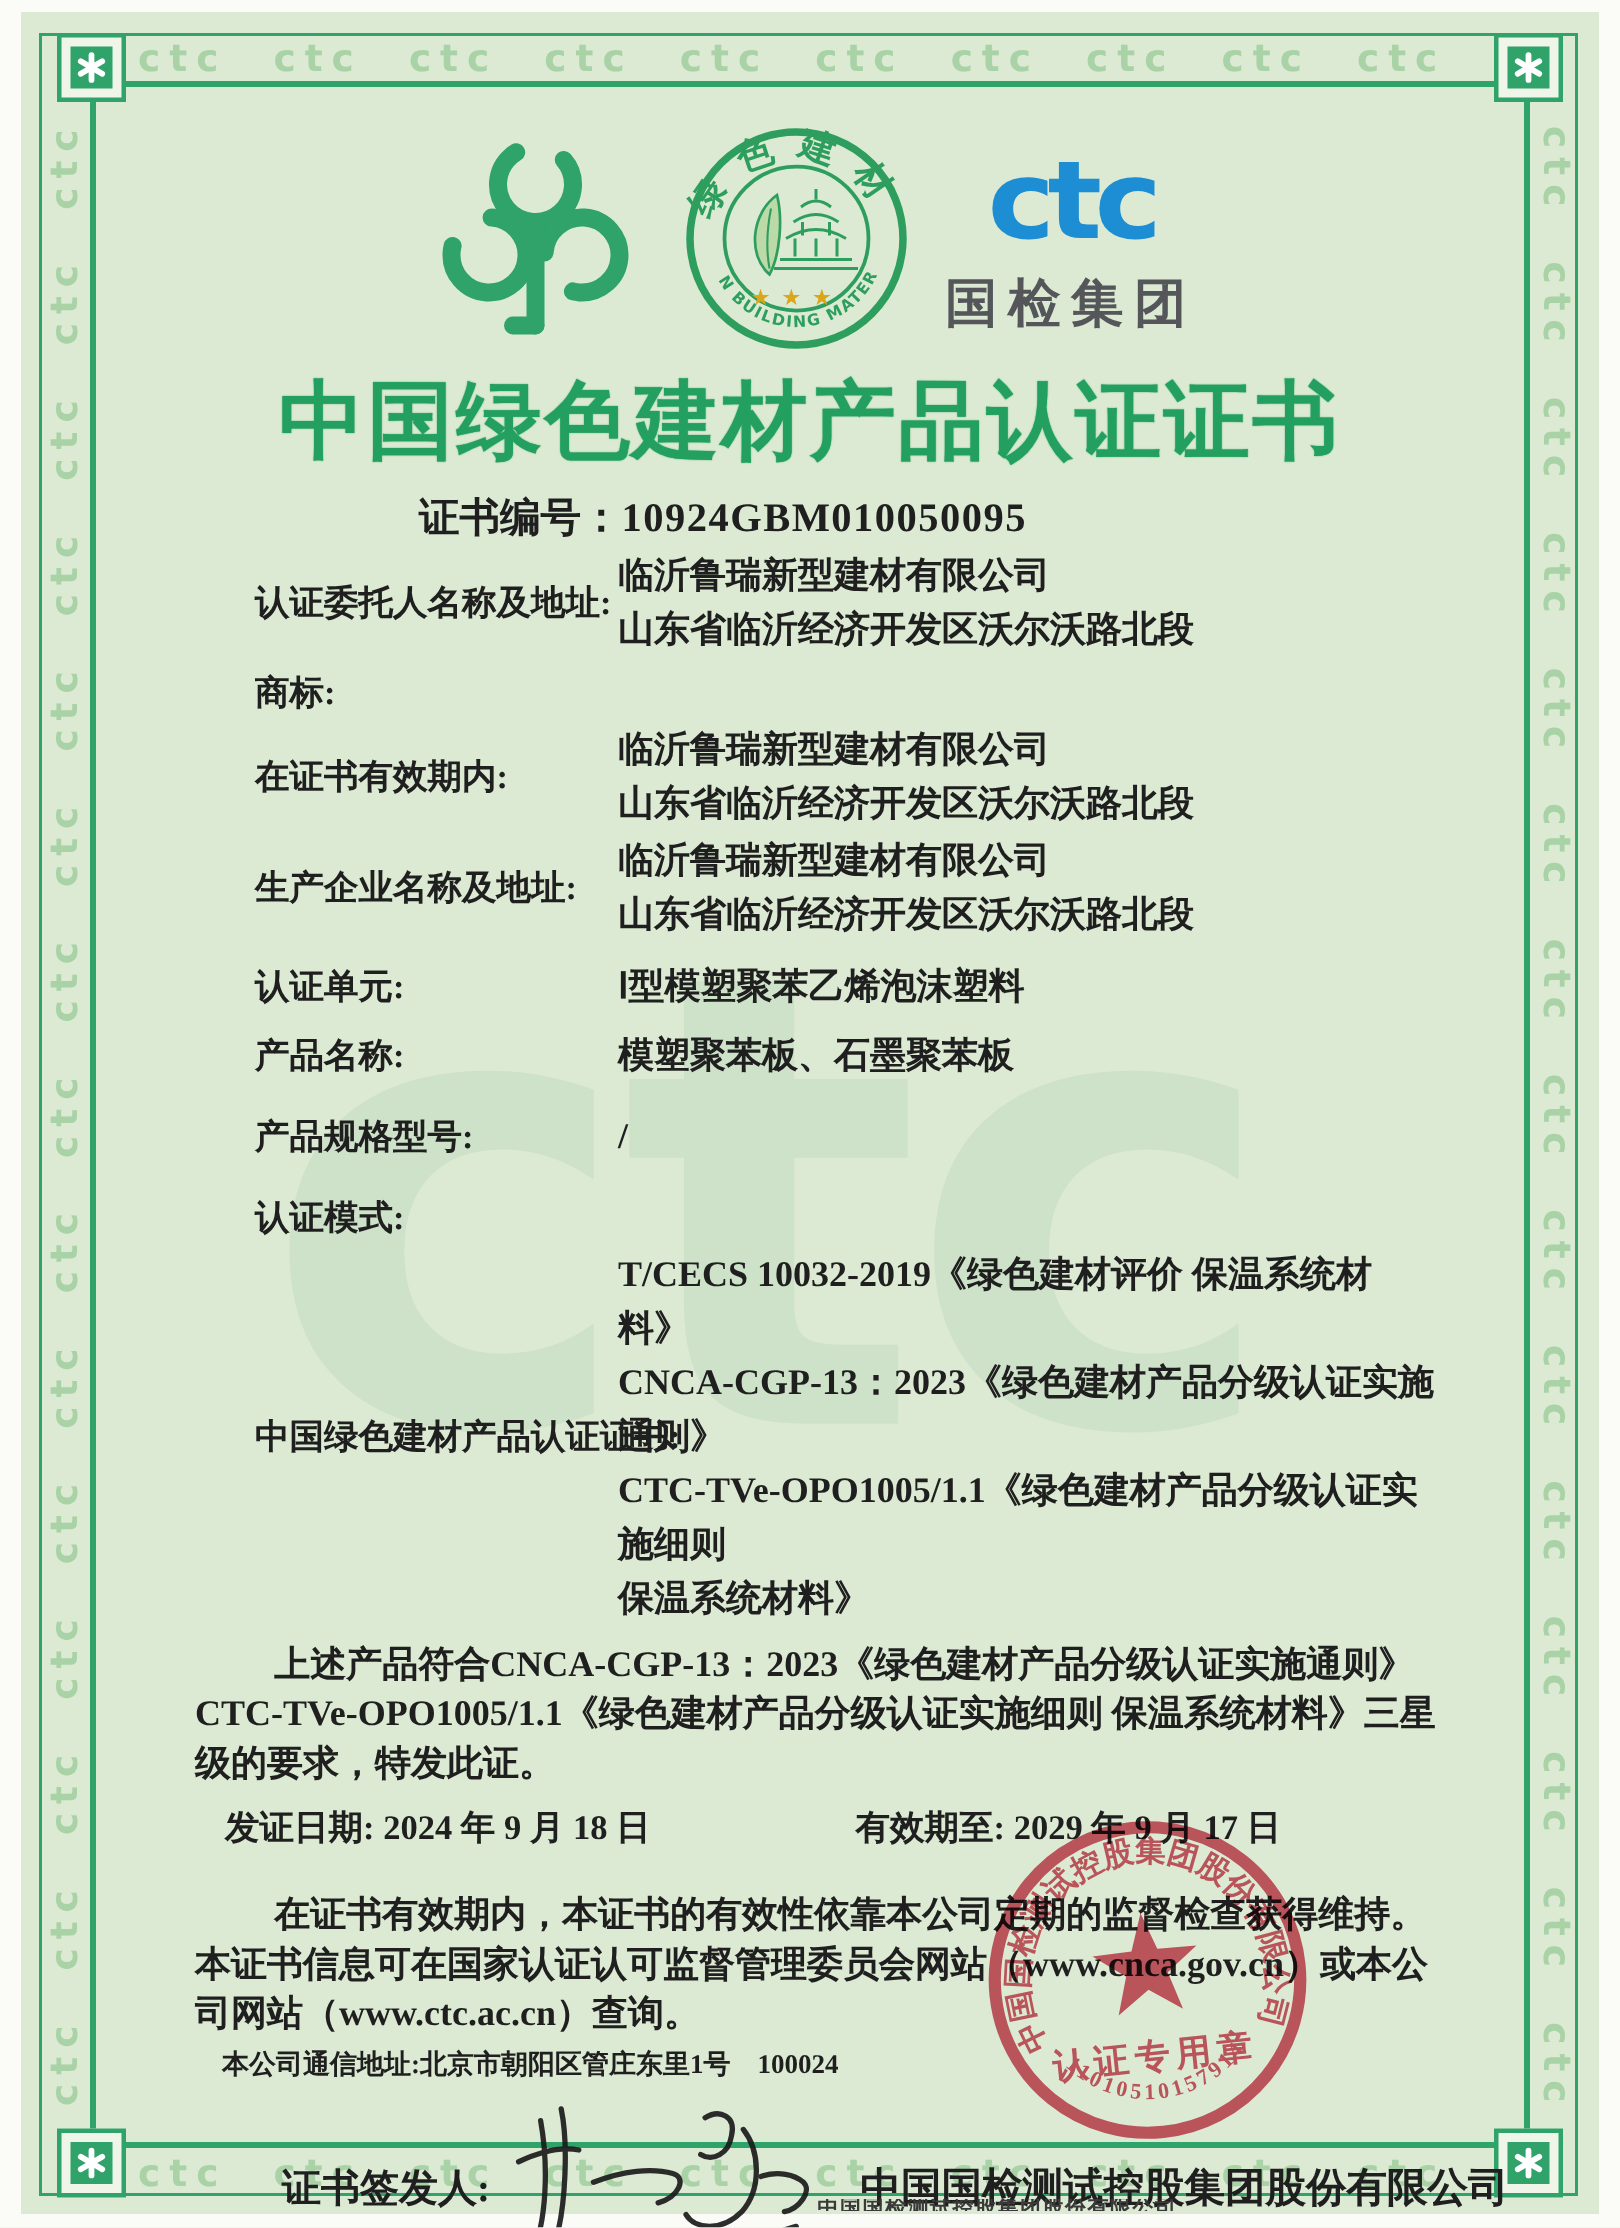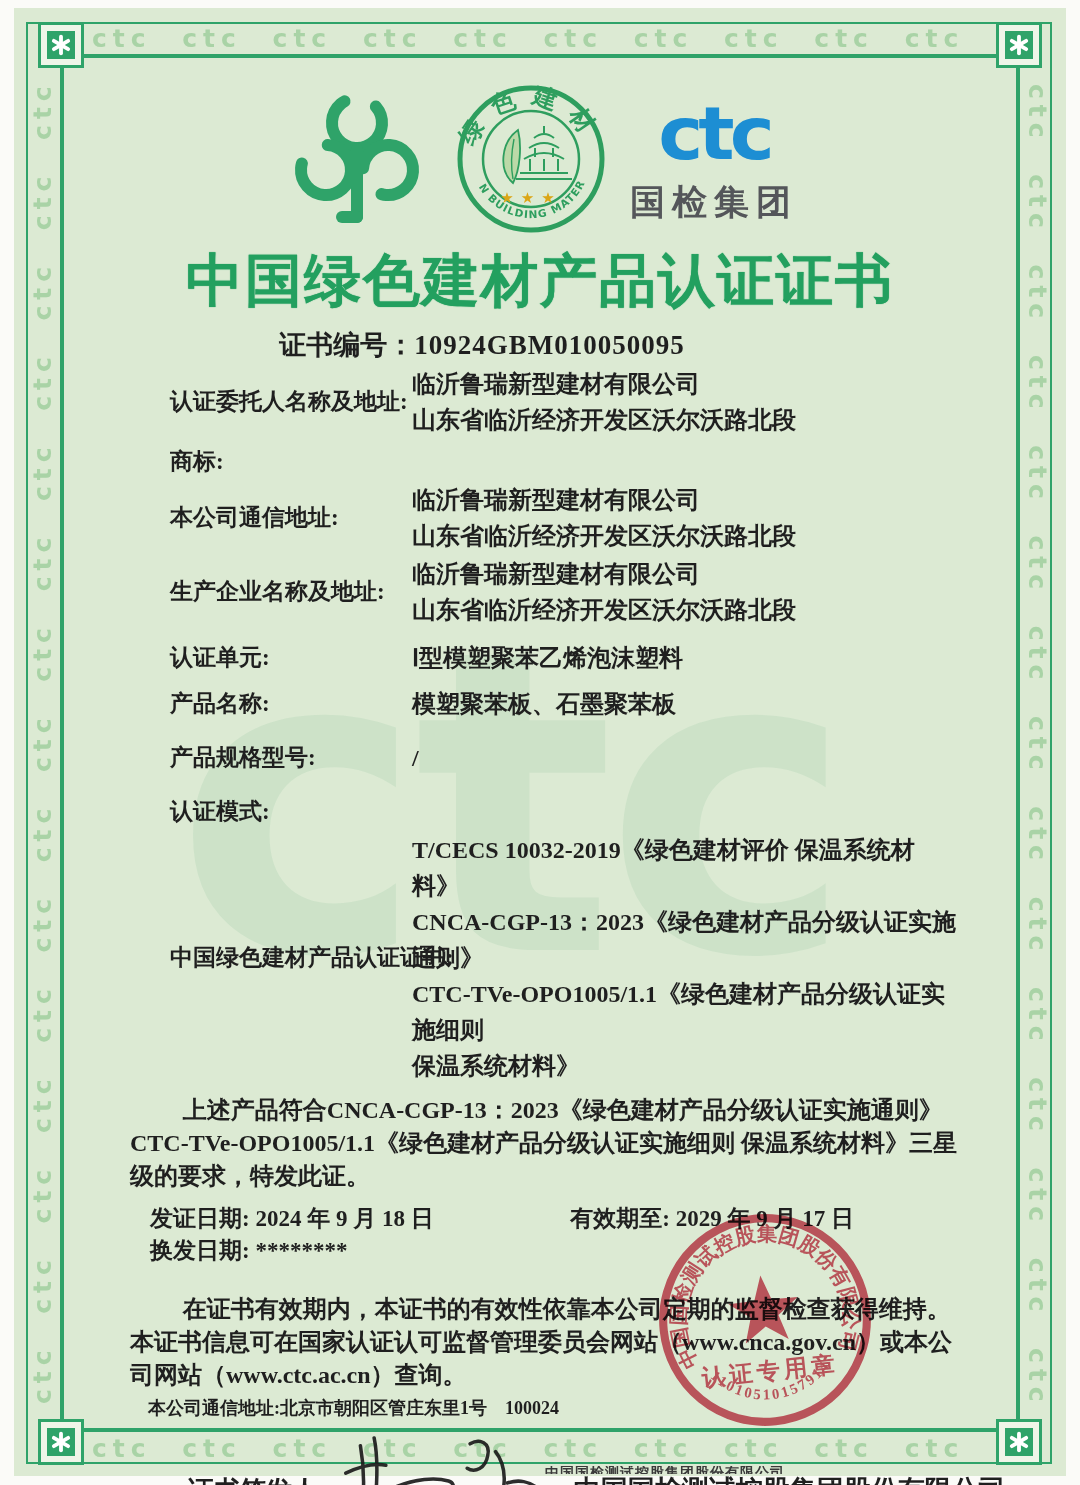--- a/index.html
+++ b/index.html
@@ -206,21 +206,21 @@
         <div class="fval">山东省临沂经济开发区沃尔沃路北段</div>
       </div>
     </div>
 
     <div class="frow" style="margin-bottom:2px">
       <div class="flabel">商标:</div>
       <div class="fvals"></div>
     </div>
 
     <div class="frow" style="margin-bottom:2px">
-      <div class="flabel">本公司通信地址:</div>
+      <div class="flabel">在证书有效期内:</div>
       <div class="fvals">
         <div class="fval">临沂鲁瑞新型建材有限公司</div>
         <div class="fval">山东省临沂经济开发区沃尔沃路北段</div>
       </div>
     </div>
 
     <div class="frow" style="margin-bottom:12px">
       <div class="flabel">生产企业名称及地址:</div>
       <div class="fvals">
         <div class="fval">临沂鲁瑞新型建材有限公司</div>
@@ -263,21 +263,20 @@
       </div>
     </div>
 
     <div class="statement">上述产品符合CNCA-CGP-13：2023《绿色建材产品分级认证实施通则》CTC-TVe-OPO1005/1.1《绿色建材产品分级认证实施细则 保温系统材料》三星级的要求，特发此证。</div>
 
     <div class="dates">
       <div class="dates-line1">
         <span><span>发证日期:</span> <span>2024 年 9 月 18 日</span></span>
         <span class="d-right"><span>有效期至:</span> <span>2029 年 9 月 17 日</span></span>
       </div>
-      <div class="dates-line2"><span>换发日期:</span> <span>********</span></div>
     </div>
 
     <div class="note">在证书有效期内，本证书的有效性依靠本公司定期的监督检查获得维持。本证书信息可在国家认证认可监督管理委员会网站（www.cnca.gov.cn）或本公司网站（www.ctc.ac.cn）查询。</div>
     <div class="address">本公司通信地址:北京市朝阳区管庄东里1号　100024</div>
 
     <div class="signrow">
       <span class="sign-label">证书签发人:</span>
       <svg class="sign-svg" viewBox="0 0 240 120">
         <g fill="none" stroke="#1c1c1c" stroke-width="3.6" stroke-linecap="round" stroke-linejoin="round" opacity="0.92">
           <path d="M28 24 C34 58 31 92 24 110"></path>

